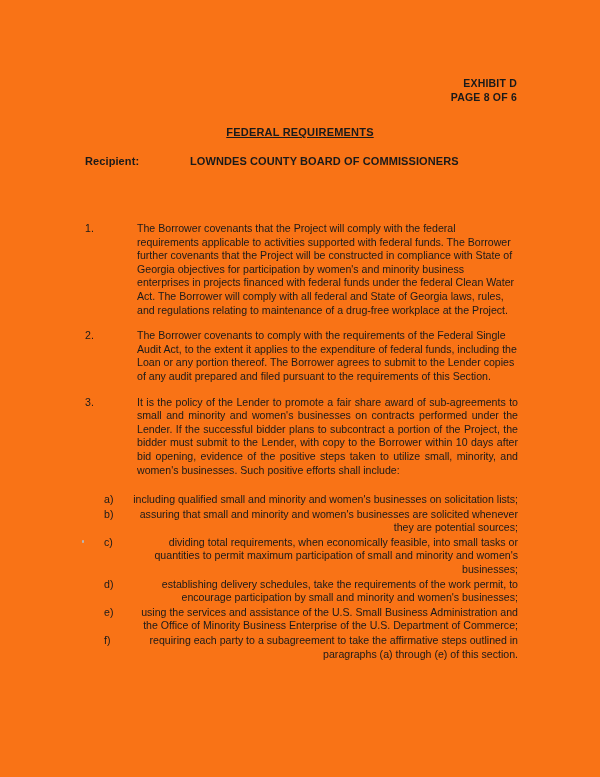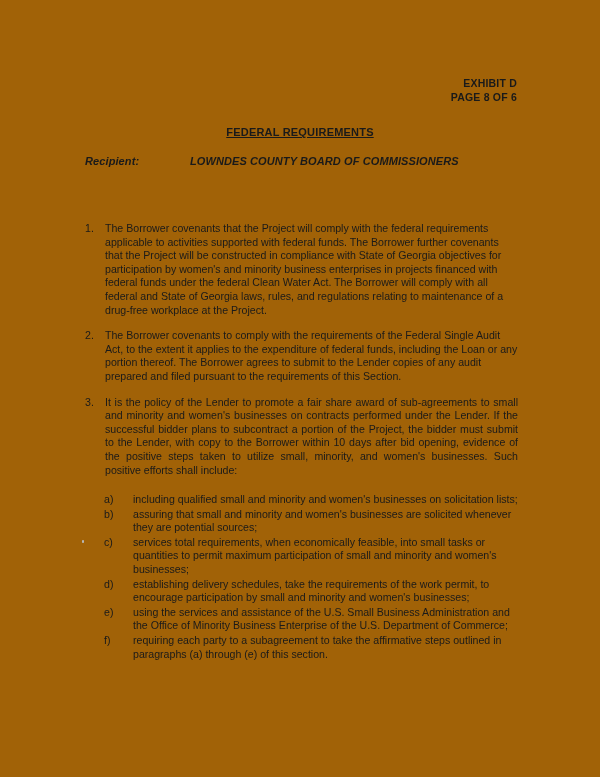--- a/index.html
+++ b/index.html
@@ -4,21 +4,21 @@
 <style>
   html, body {
     margin: 0;
     padding: 0;
     background: #ffffff;
   }
   .page {
     position: relative;
     width: 600px;
     height: 777px;
-    background: #a16207;
+    background: #f97316;
     font-family: "Liberation Sans", sans-serif;
     color: #1a1a1a;
     overflow: hidden;
   }
 
   
   .header {
     position: absolute;
     top: 76px;
     right: 83px;
@@ -46,21 +46,20 @@
 
   
   .recipient-row {
     position: absolute;
     top: 155px;
     left: 85px;
     width: 435px;
     font-weight: bold;
     font-size: 11px;
     letter-spacing: 0.1px;
-    font-style: italic;
   }
   .recipient-label {
     display: inline-block;
     width: 105px;
   }
   .recipient-value {
     display: inline-block;
   }
 
   
@@ -76,20 +75,21 @@
   .numbered-item {
     display: flex;
     margin-bottom: 12px;
   }
   .numbered-item .marker {
     width: 20px;
     flex: 0 0 20px;
   }
   .numbered-item .text {
     flex: 1 1 auto;
+    margin-left: 32px;
   }
   .numbered-item.justify .text {
     text-align: justify;
   }
 
   
   .letter-list {
     margin-top: 16px;
     margin-left: 19px;
     width: 414px;
@@ -97,20 +97,21 @@
   .letter-item {
     display: flex;
     margin-bottom: 1px;
   }
   .letter-item .marker {
     width: 29px;
     flex: 0 0 29px;
   }
   .letter-item .text {
     flex: 1 1 auto;
+    text-align: right;
   }
 
   
   .speck {
     position: absolute;
     left: 82px;
     top: 540px;
     width: 2px;
     height: 3px;
     background: #b9b9b9;
@@ -159,21 +160,21 @@
         <div class="text">including qualified small and minority and women's businesses on solicitation lists;</div>
       </div>
 
       <div class="letter-item">
         <div class="marker">b)</div>
         <div class="text">assuring that small and minority and women's businesses are solicited whenever they are potential sources;</div>
       </div>
 
       <div class="letter-item">
         <div class="marker">c)</div>
-        <div class="text">services total requirements, when economically feasible, into small tasks or quantities to permit maximum participation of small and minority and women's businesses;</div>
+        <div class="text">dividing total requirements, when economically feasible, into small tasks or quantities to permit maximum participation of small and minority and women's businesses;</div>
       </div>
 
       <div class="letter-item">
         <div class="marker">d)</div>
         <div class="text">establishing delivery schedules, take the requirements of the work permit, to encourage participation by small and minority and women's businesses;</div>
       </div>
 
       <div class="letter-item">
         <div class="marker">e)</div>
         <div class="text">using the services and assistance of the U.S. Small Business Administration and the Office of Minority Business Enterprise of the U.S. Department of Commerce;</div>

